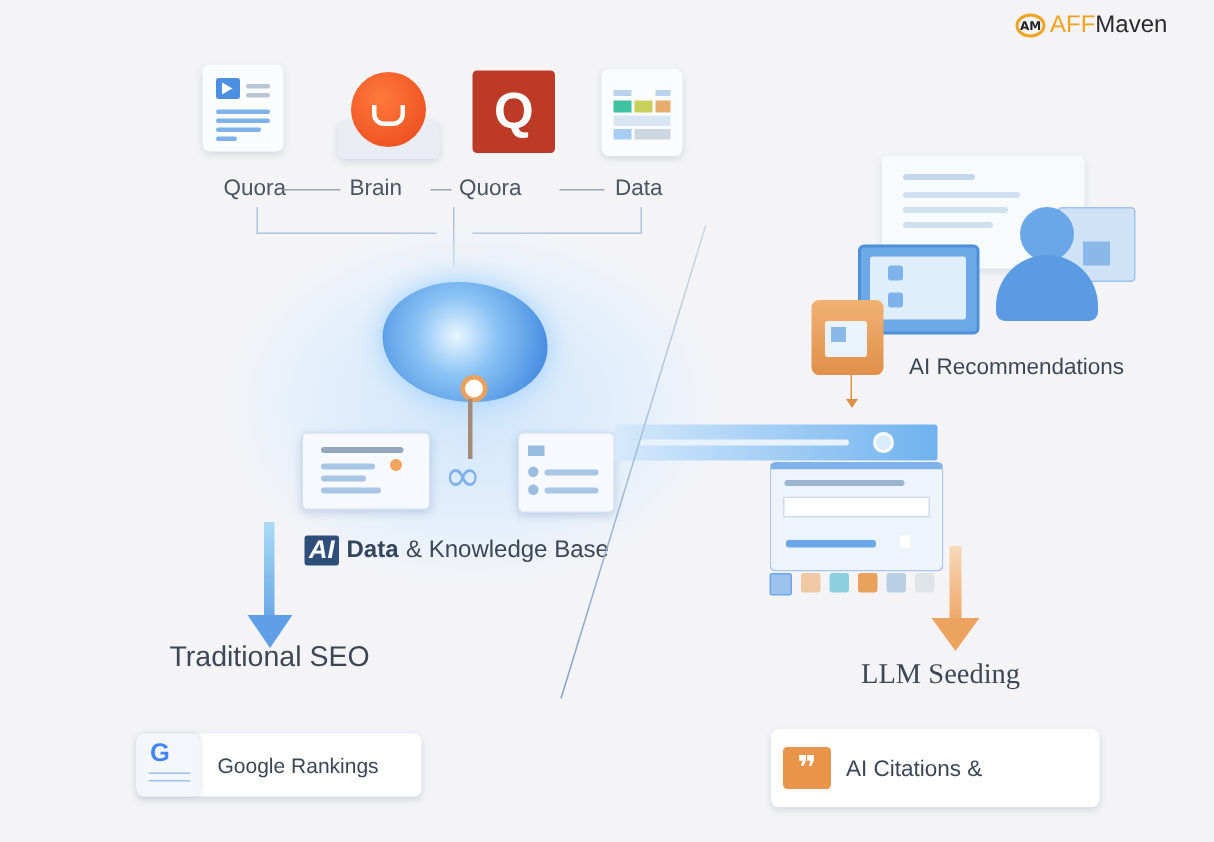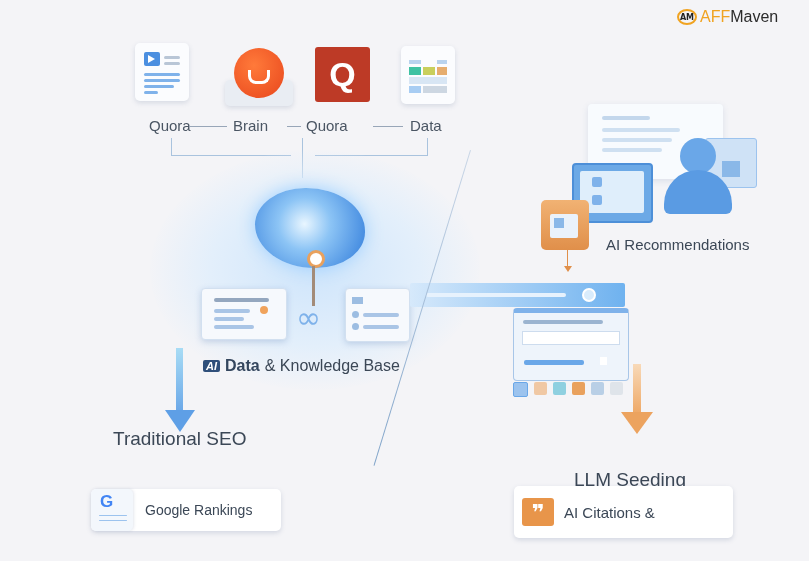--- a/index.html
+++ b/index.html
@@ -90,21 +90,21 @@
   <div class="abs" style="left:6px;top:34px;width:7px;height:7px;border-radius:50%;background:#9cbde2;"></div>
   <div class="bar" style="left:17px;top:36px;width:36px;"></div>
 </div>
 
 <div class="abs" style="left:410px;top:283px;width:215px;height:24px;background:linear-gradient(90deg,#d6e9fb,#6fb2ef);border-radius:2px;">
   <div class="bar" style="left:16px;top:10px;width:140px;background:#e7f2fd;"></div>
   <div class="abs" style="left:172px;top:5px;width:14px;height:14px;border-radius:50%;background:#d9ecfc;border:2px solid #fff;box-sizing:border-box;"></div>
 </div>
 
 <div class="abs" style="left:203px;top:357px;display:flex;align-items:center;gap:5px;">
-  <span style="background:#2f4f7a;color:#fff;font-weight:bold;font-size:11px;padding:0 3px;border-radius:2px;font-family:'Liberation Sans',sans-serif;font-style:italic;">AI</span>
+  <span style="background:#2f4f7a;color:#fff;font-weight:bold;font-size:17px;padding:0 3px;border-radius:2px;font-family:'Liberation Sans',sans-serif;font-style:italic;">AI</span>
   <span style="font-size:16px;font-weight:bold;color:#34465e;font-family:'Liberation Sans',sans-serif;">Data</span>
   <span style="font-size:16px;color:#3b4756;font-family:'Liberation Sans',sans-serif;">&amp; Knowledge Base</span>
 </div>
 
 <div class="abs divider"></div>
 
 <div class="abs" style="left:588px;top:104px;width:135px;height:75px;background:#f8fbfe;border-radius:4px;box-shadow:0 2px 6px rgba(80,110,160,0.15);">
   <div class="bar" style="left:14px;top:12px;width:48px;background:#c3d7ec;"></div>
   <div class="bar" style="left:14px;top:24px;width:78px;background:#cfe0f1;"></div>
   <div class="bar" style="left:14px;top:34px;width:70px;background:#cfe0f1;"></div>
@@ -152,19 +152,19 @@
 <div class="abs h-title" style="left:113px;top:428px;">Traditional SEO</div>
 <div class="abs pill" style="left:91px;top:489px;width:190px;height:42px;">
   <div style="width:42px;height:42px;border-radius:5px;background:#f3f7fc;box-shadow:1px 0 3px rgba(80,100,140,0.15);position:relative;">
     <span class="abs" style="left:9px;top:3px;font-size:17px;font-weight:bold;color:#4285f4;font-family:'Liberation Sans',sans-serif;">G</span>
     <div class="bar" style="left:8px;top:26px;width:28px;height:1px;background:#9cc3ee;"></div>
     <div class="bar" style="left:8px;top:31px;width:28px;height:1px;background:#9cc3ee;"></div>
   </div>
   <span style="margin-left:12px;font-size:14px;color:#3b4756;font-family:'Liberation Sans',sans-serif;">Google Rankings</span>
 </div>
 
-<div class="abs h-title" style="left:574px;top:469px;">LLM Seeding</div>
+<div class="abs h-title" style="left:574px;top:439px;font-family:Liberation Serif, serif;">LLM Seeding</div>
 <div class="abs pill" style="left:514px;top:486px;width:219px;height:52px;">
   <div style="margin-left:8px;width:32px;height:28px;background:#e8954a;border-radius:3px;color:#fff;font-size:22px;font-weight:bold;display:flex;align-items:center;justify-content:center;position:relative;">❞</div>
   <div style="margin-left:10px;display:flex;flex-direction:column;font-size:15px;color:#3b4756;line-height:19px;font-family:'Liberation Sans',sans-serif;justify-content:center;">
     <span>AI Citations &amp;</span>
   </div>
 </div>
 
 </body></html>

